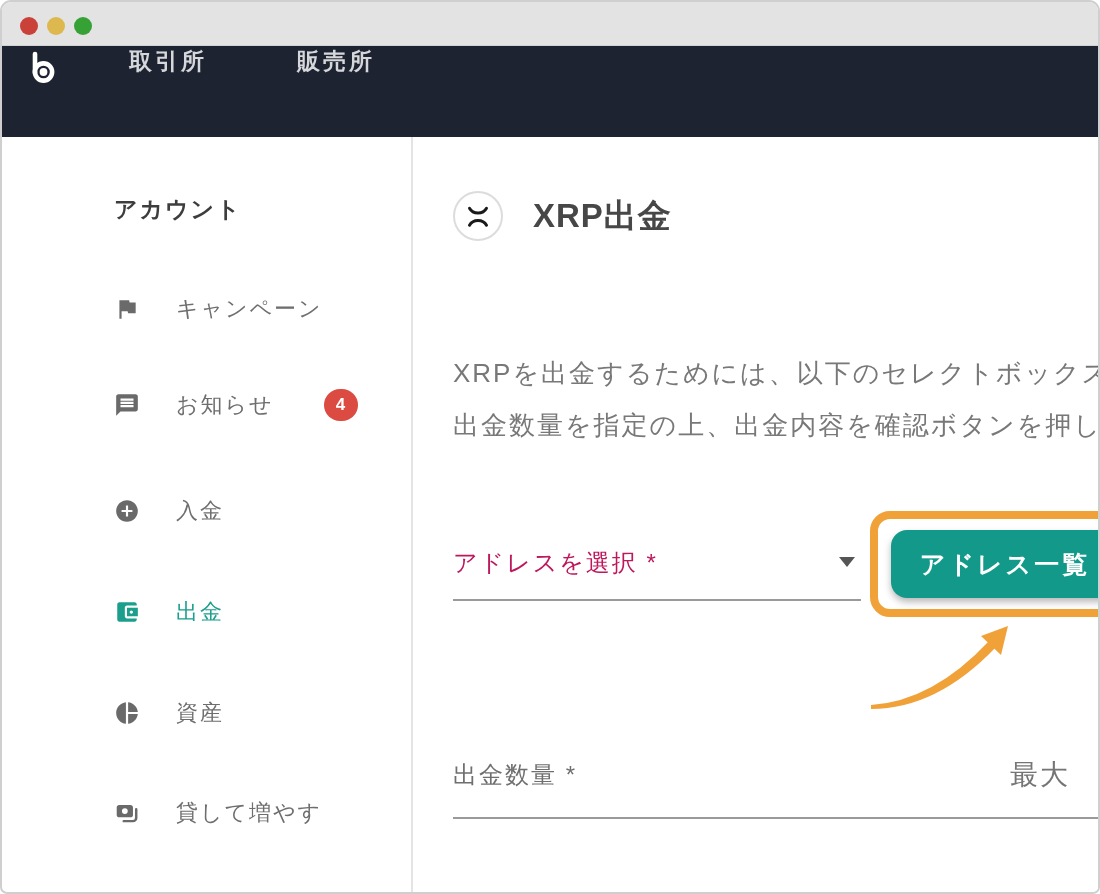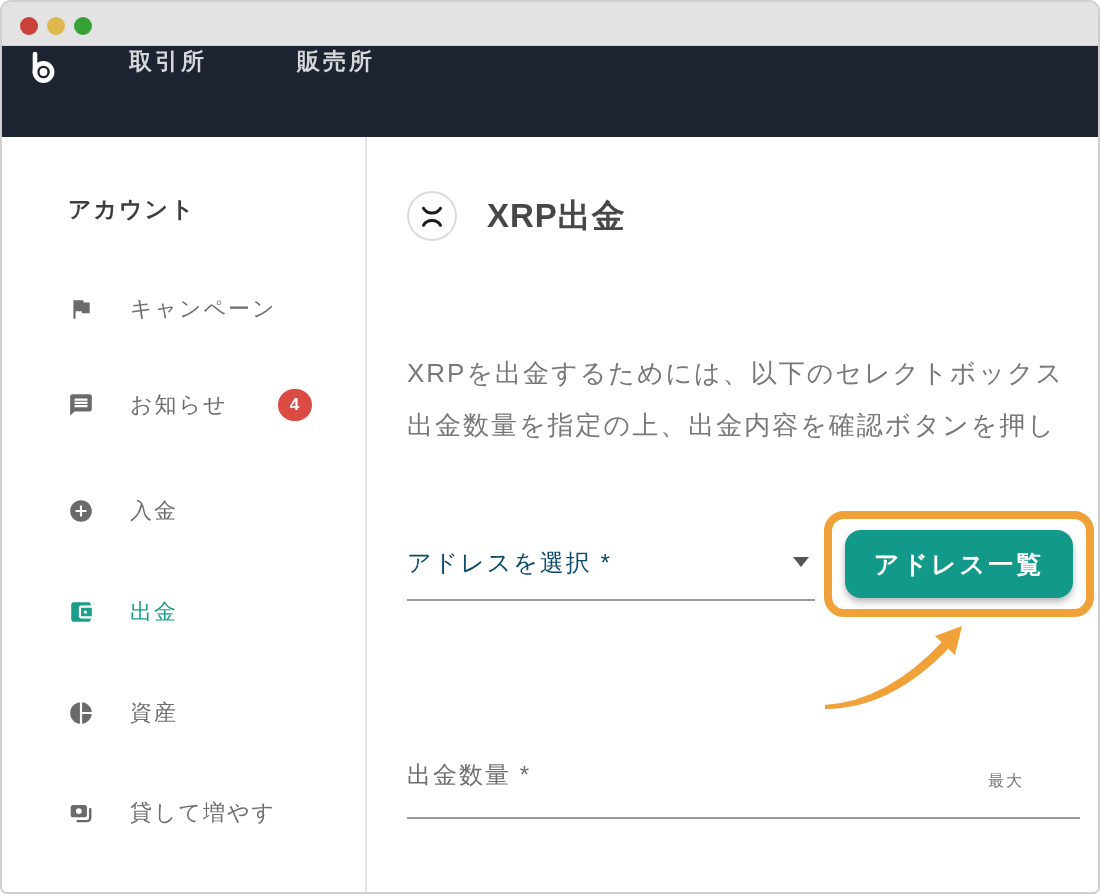--- a/index.html
+++ b/index.html
@@ -21,21 +21,21 @@
   
   .navbar{display:flex;height:91px;background:#1d2330;align-items:flex-start;}
   .nav-logo{width:81px;display:flex;align-items:center;justify-content:center;cursor:pointer;}
   .nav-divider{width:2px;background:rgba(255,255,255,0.16);}
   .nav-tab{
     width:166px;display:flex;align-items:center;justify-content:center;
     color:#d5d7da;font-size:23px;font-weight:600;letter-spacing:3px;cursor:pointer;
   }
 
   
-  .page-body{display:flex;height:756px;}
+  .page-body{display:flex;height:756px;padding-left:46px;}
   .sidebar{position:relative;width:365px;border-right:2px solid #e4e4e4;background:#fff;flex:none;}
   .sb-title{position:absolute;left:66px;top:57px;font-size:23px;font-weight:bold;color:#3d3d3d;letter-spacing:2px;}
   .sb-item{position:absolute;left:66px;height:40px;display:flex;align-items:center;gap:36px;cursor:pointer;}
   .sb-item .lbl{font-size:22px;color:#6e6e6e;letter-spacing:2px;}
   .sb-item.active .lbl{color:#1b9e8c;}
   .sb-icon{width:26px;height:26px;flex:none;}
   .badge{
     margin-left:14px;min-width:34px;height:32px;border-radius:16px;background:#dc4b41;
     color:#fff;font-size:17px;font-weight:bold;display:flex;align-items:center;justify-content:center;padding:0 4px;
   }
@@ -49,42 +49,42 @@
   }
   .page-title{font-size:33px;font-weight:bold;color:#474747;letter-spacing:1px;}
 
   .desc{position:absolute;left:40px;top:210px;font-size:26px;line-height:52px;color:#787878;
         letter-spacing:2px;white-space:nowrap;}
 
   .select-field{
     position:absolute;left:40px;top:408px;width:408px;height:56px;
     border-bottom:2px solid #9a9a9a;cursor:pointer;
   }
-  .select-field .flabel{position:absolute;left:0;top:2px;font-size:24px;color:#0c4a6e;letter-spacing:2px;}
+  .select-field .flabel{position:absolute;left:0;top:2px;font-size:24px;color:#be185d;letter-spacing:2px;}
   .caret{position:absolute;right:6px;top:12px;width:0;height:0;
          border-left:8px solid transparent;border-right:8px solid transparent;border-top:10px solid #555;}
 
   .annotation-box{
     position:absolute;left:457px;top:374px;width:270px;height:106px;
     border:8px solid #f0a138;border-radius:20px;
     display:flex;align-items:center;justify-content:center;background:transparent;
   }
   .teal-btn{
     width:228px;height:68px;background:#12998a;border:none;border-radius:16px;
     color:#fff;font-size:25px;font-weight:600;letter-spacing:3px;cursor:pointer;
     box-shadow:0 4px 7px rgba(0,0,0,0.28);font-family:inherit;
   }
   .annot-arrow{position:absolute;left:452px;top:480px;width:165px;height:95px;pointer-events:none;}
 
   .amount-field{
     position:absolute;left:40px;top:618px;width:673px;height:64px;
     border-bottom:2px solid #9a9a9a;cursor:text;
   }
   .amount-field .flabel{position:absolute;left:0;top:4px;font-size:24px;color:#6f6f6f;letter-spacing:2px;}
-  .max-btn{position:absolute;right:50px;top:15px;font-size:16px;color:#757575;letter-spacing:2px;cursor:pointer;background:none;border:none;font-family:Liberation Serif, serif;}
+  .max-btn{position:absolute;right:50px;top:0;font-size:28px;color:#757575;letter-spacing:2px;cursor:pointer;background:none;border:none;font-family:Liberation Serif, serif;}
 </style>
 </head>
 <body>
 
 <div class="window">
 
   <div class="titlebar">
     <div class="tl-dot tl-close"></div>
     <div class="tl-dot tl-min"></div>
     <div class="tl-dot tl-max"></div>

